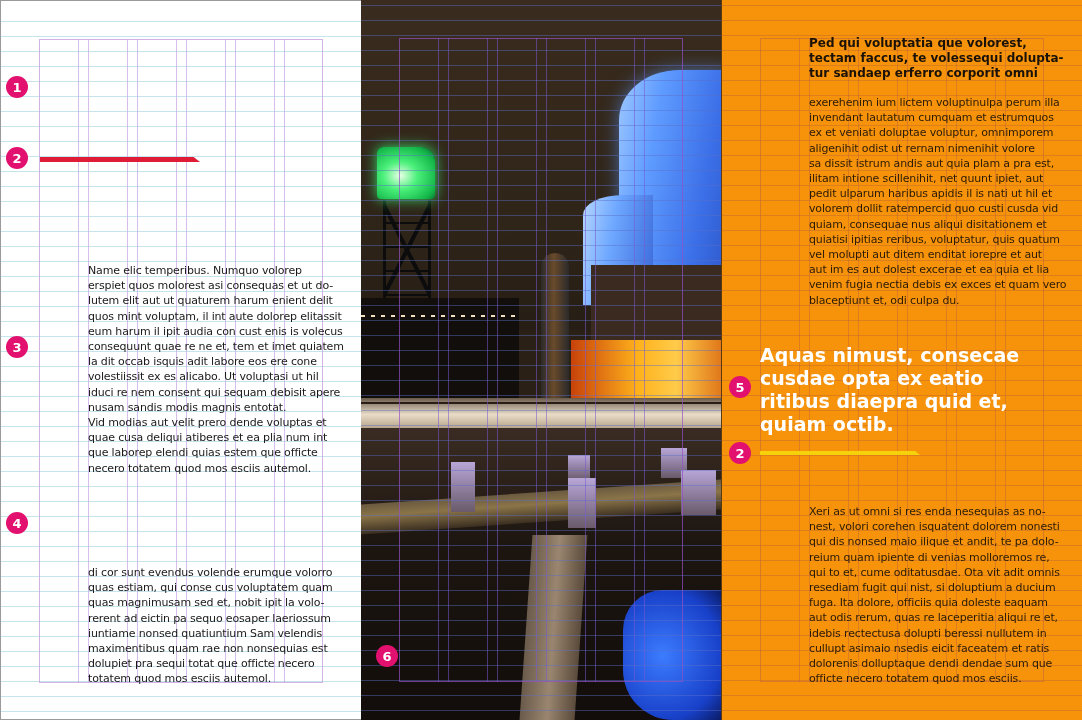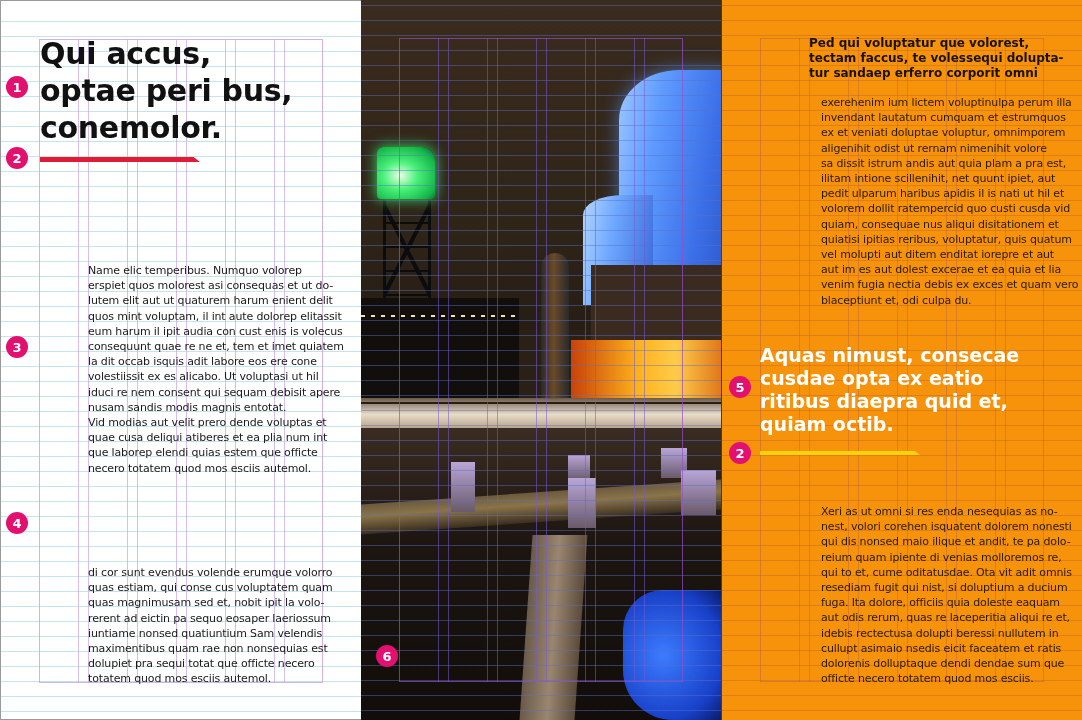--- a/index.html
+++ b/index.html
@@ -50,42 +50,39 @@
   .rail{position:absolute;left:0;top:402px;width:100%;height:2px;background:#2a1e14;}
   .deck{position:absolute;left:0;top:428px;width:100%;height:292px;background:linear-gradient(#3a2c22,#1c1510 40%,#120d0a);}
   .beam{position:absolute;left:0;top:492px;width:100%;height:30px;background:linear-gradient(#6a5a40,#8a7448 40%,#3a2e20);transform:skewY(-4deg);}
   .plank{position:absolute;left:165px;top:535px;width:55px;height:185px;background:linear-gradient(90deg,#6a5a4a,#9a8670 50%,#5a4a3a);transform:skewX(-4deg);}
   .blue-pool{position:absolute;left:262px;top:590px;width:100px;height:130px;border-radius:40px 0 0 50px;background:radial-gradient(ellipse at 40% 50%,#3c7cff,#1840c8 70%,#0a1a60);}
   .box{position:absolute;background:linear-gradient(#b8a6d8,#6a5a6a);}
 
   .right-subhead{position:absolute;left:809px;top:36px;margin:0;font:bold 12px/15.2px "DejaVu Sans",sans-serif;color:#1a1208;white-space:pre-line;}
   .right-headline{position:absolute;left:760px;top:344px;margin:0;font:bold 19px/23px "DejaVu Sans",sans-serif;color:#fff;white-space:pre-line;}
   .rule-yellow{position:absolute;left:760px;top:451px;width:160px;height:4px;background:#f7d20a;clip-path:polygon(0 0,97% 0,100% 100%,0 100%);}
-  .right-body{color:#2a1a08;padding-left:12px;}
+  .right-body{color:#2a1a08;}
 </style>
 </head>
 <body>
 
 <section class="page" id="page-left">
   <div class="baseline"></div>
   <div class="margin-box"></div>
   <div class="col-line" style="left:77px"></div>
   <div class="col-line" style="left:87px"></div>
   <div class="col-line" style="left:126px"></div>
   <div class="col-line" style="left:136px"></div>
   <div class="col-line" style="left:175px"></div>
   <div class="col-line" style="left:185px"></div>
   <div class="col-line" style="left:224px"></div>
   <div class="col-line" style="left:234px"></div>
   <div class="col-line" style="left:273px"></div>
   <div class="col-line" style="left:283px"></div>
 
-  <h1 class="headline" style="white-space:pre-line">Qui accus,
-optae peri bus,
-conemolor.</h1>
   <div class="rule-red"></div>
 
   <p class="body-text" style="left:87px;top:262px;">Name elic temperibus. Numquo volorep
 erspiet quos molorest asi consequas et ut do-
 lutem elit aut ut quaturem harum enient delit
 quos mint voluptam, il int aute dolorep elitassit
 eum harum il ipit audia con cust enis is volecus
 consequunt quae re ne et, tem et imet quiatem
 la dit occab isquis adit labore eos ere cone
 volestiissit ex es alicabo. Ut voluptasi ut hil
@@ -157,21 +154,21 @@
   <div class="col-line" style="left:126px"></div>
   <div class="col-line" style="left:136px"></div>
   <div class="col-line" style="left:175px"></div>
   <div class="col-line" style="left:185px"></div>
   <div class="col-line" style="left:224px"></div>
   <div class="col-line" style="left:234px"></div>
   <div class="col-line" style="left:273px"></div>
   <div class="col-line" style="left:283px"></div>
 </section>
 
-<p class="right-subhead">Ped qui voluptatur que volorest,
+<p class="right-subhead">Ped qui voluptatia que volorest,
 tectam faccus, te volessequi dolupta-
 tur sandaep erferro corporit omni</p>
 <p class="body-text right-body" style="left:809px;top:95px;">exerehenim ium lictem voluptinulpa perum illa
 invendant lautatum cumquam et estrumquos
 ex et veniati doluptae voluptur, omnimporem
 aligenihit odist ut rernam nimenihit volore
 sa dissit istrum andis aut quia plam a pra est,
 ilitam intione scillenihit, net quunt ipiet, aut
 pedit ulparum haribus apidis il is nati ut hil et
 volorem dollit ratempercid quo custi cusda vid

